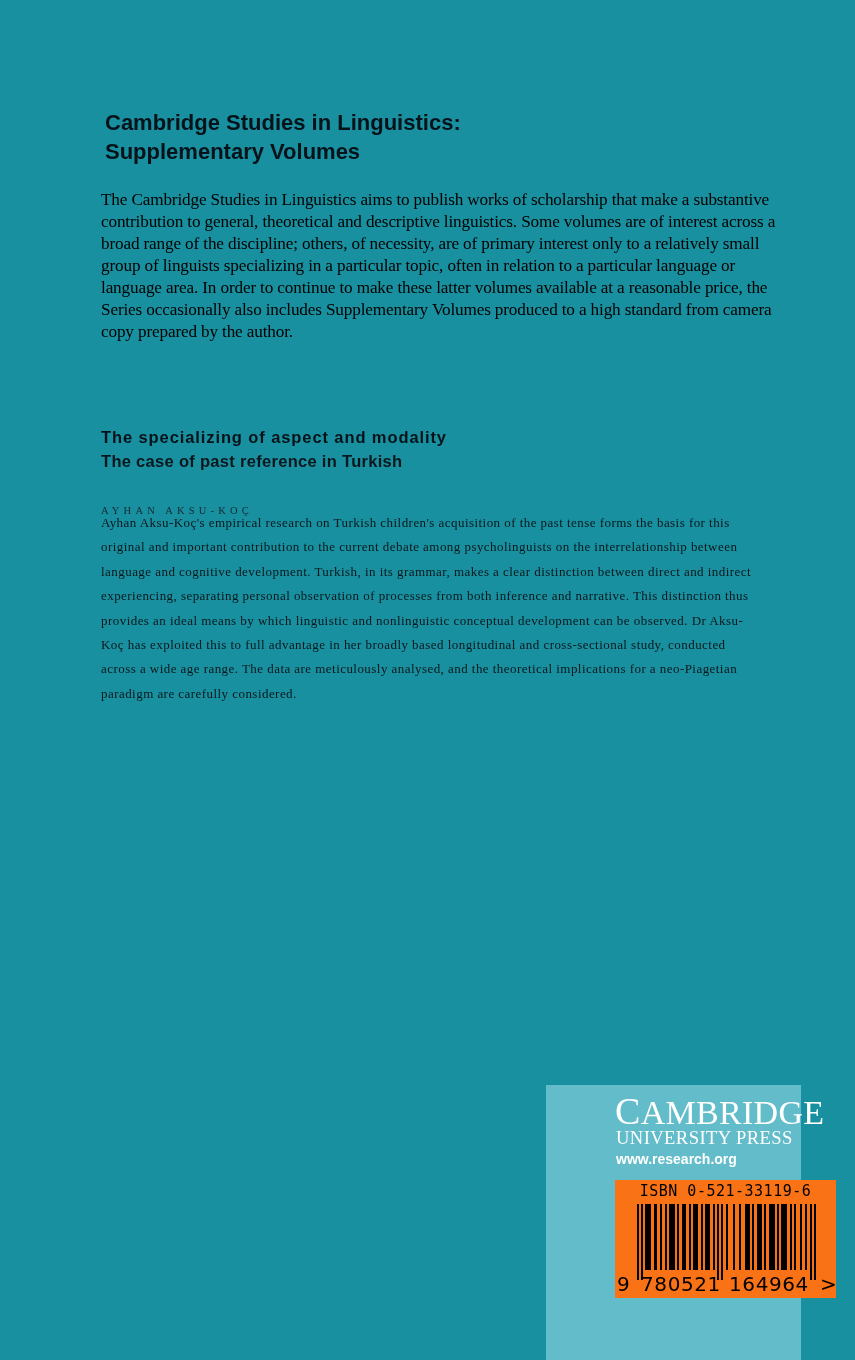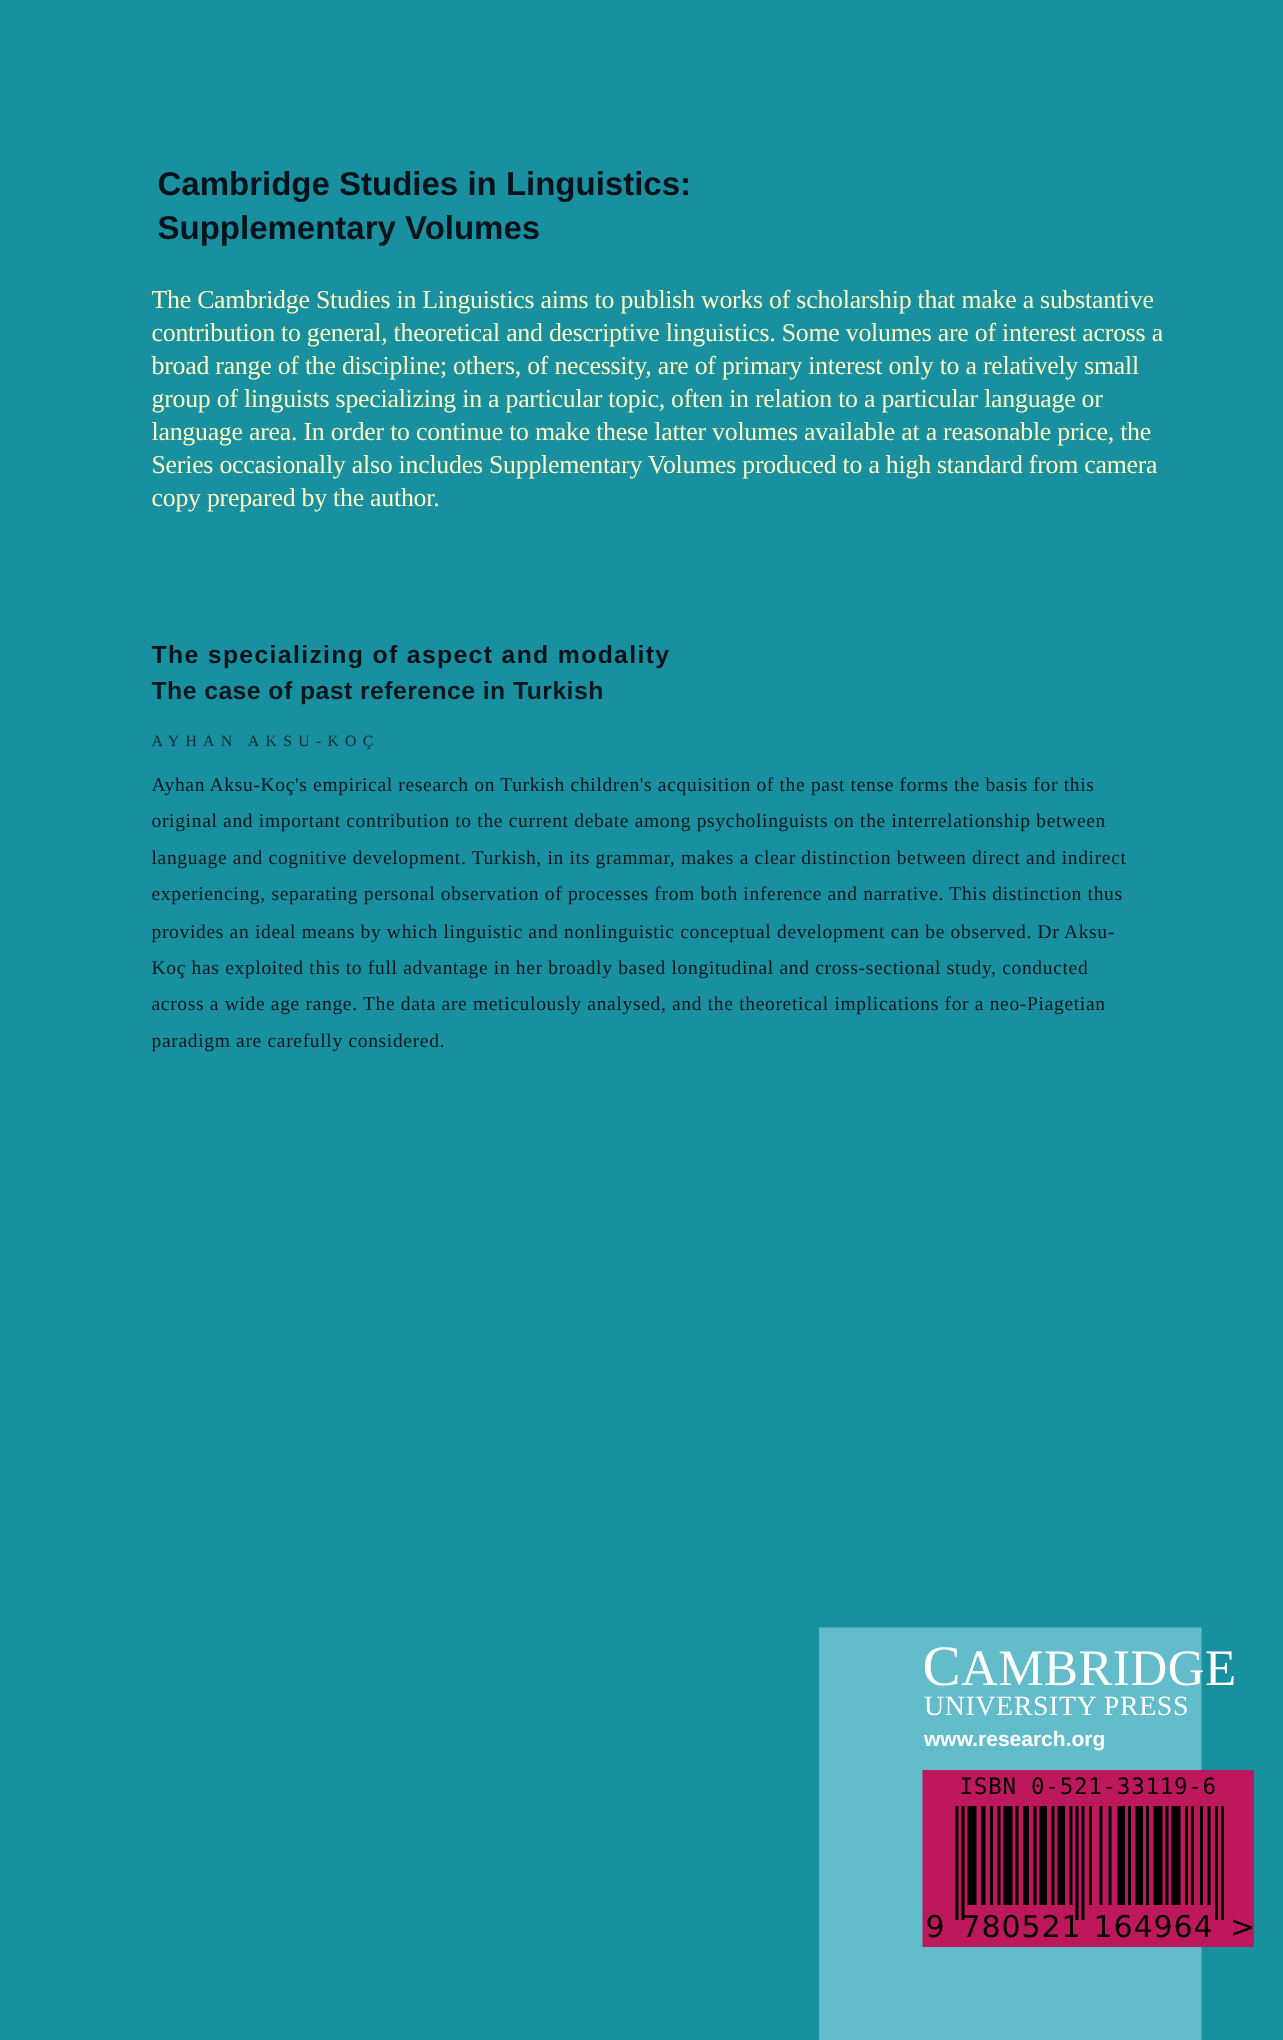--- a/index.html
+++ b/index.html
@@ -23,21 +23,21 @@
       color: #06121a;
       margin: 4px;
     }
     .series-desc {
       position: absolute;
       left: 101px; top: 189px;
       width: 680px;
       font-family: "Liberation Serif", serif;
       font-size: 17.2px;
       line-height: 22px;
-      color: #fef9c3;
+      color: #000000;
       margin: 0;
       letter-spacing: -0.15px;
     }
     .book-title {
       position: absolute;
       left: 101px; top: 428px;
       font-family: "Liberation Sans", sans-serif;
       font-weight: bold;
       font-size: 16.5px;
       letter-spacing: 0.9px;
@@ -48,21 +48,21 @@
       position: absolute;
       left: 101px; top: 452px;
       font-family: "Liberation Sans", sans-serif;
       font-size: 16.5px;
       letter-spacing: 0.3px;
       color: #0a171d;
       margin: 0;
     }
     .author {
       position: absolute;
-      left: 101px; top: 489px;
+      left: 101px; top: 505px;
       font-family: "Liberation Serif", serif;
       font-size: 10.5px;
       letter-spacing: 4.2px;
       color: #0f2a33;
       margin: 0;
     }
     .book-desc {
       position: absolute;
       left: 101px; top: 511px;
       width: 660px;
@@ -105,21 +105,21 @@
       font-family: "Liberation Sans", sans-serif;
       font-weight: bold;
       font-size: 14px;
       color: #ffffff;
       white-space: nowrap;
     }
     .barcode-box {
       position: absolute;
       left: 69px; top: 95px;
       width: 221px; height: 118px;
-      background: #be185d;
+      background: #f97316;
     }
     .isbn-label {
       position: absolute;
       left: 0; top: 2px;
       width: 221px;
       text-align: center;
       font-family: "DejaVu Sans Mono", monospace;
       font-size: 15px;
       color: #000;
       letter-spacing: 0.5px;

